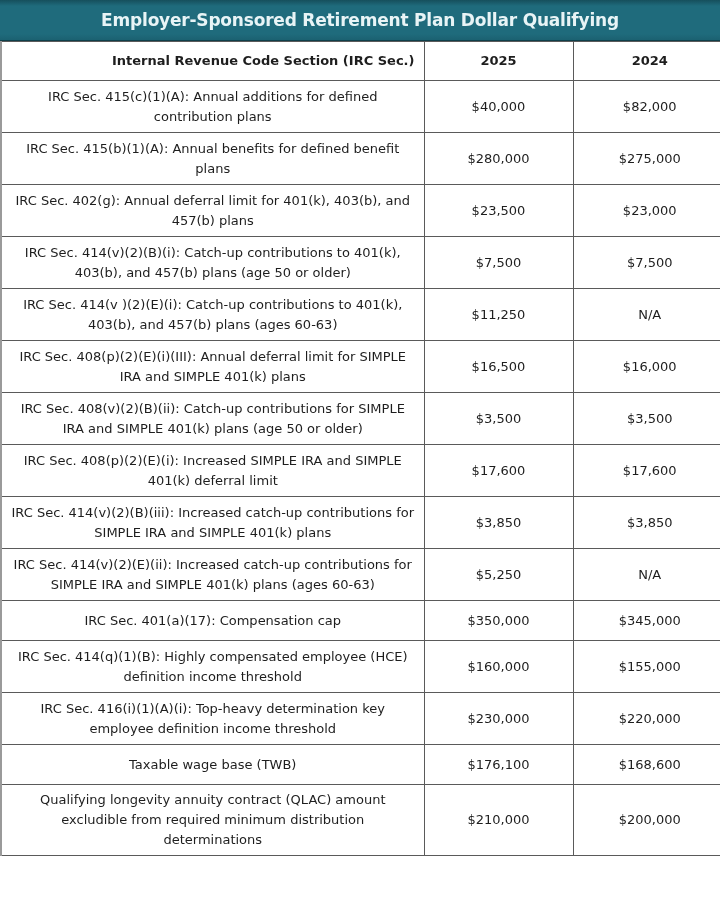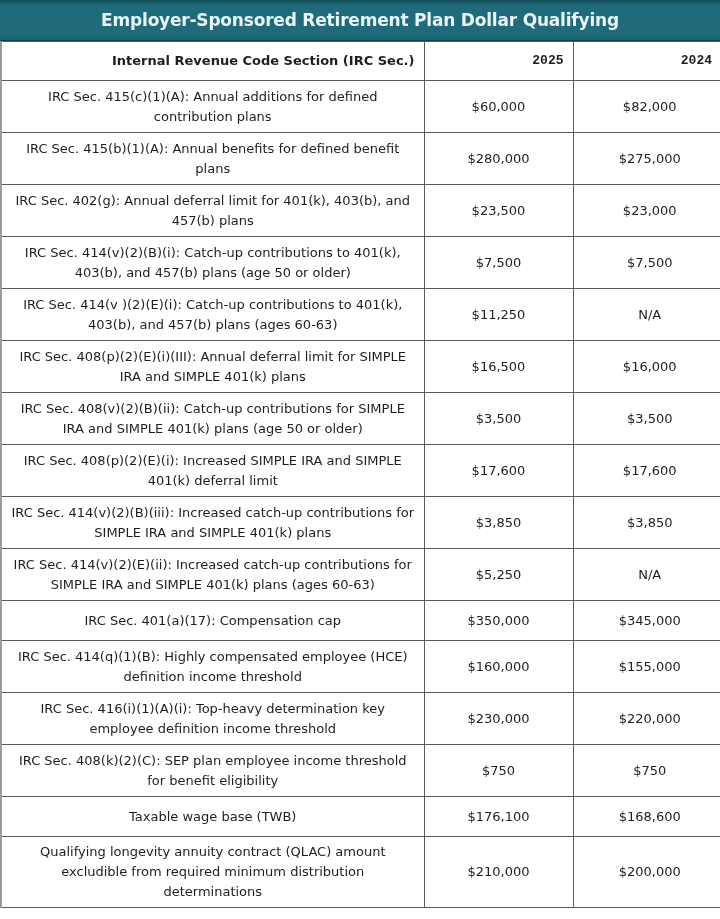--- a/index.html
+++ b/index.html
@@ -27,21 +27,21 @@
   th, td {
     border: 1.5px solid #5a5a5a;
     padding: 4px 9px;
     vertical-align: middle;
     line-height: 20px;
   }
   tr > :first-child { border-left: 2px solid #9a9a9a; }
   tr > :last-child { border-right: none; padding-left: 14px; }
   th { font-weight: bold; height: 30px; font-size: 13px; }
   th.left { text-align: right; }
-  th.num { text-align: right; font-family: Liberation Mono, monospace; }
+  th.num { text-align: center; }
   td.desc { text-align: center; }
   td.num { text-align: center; }
   tr.h2 td { height: 43px; }
   tr.h1 td { height: 31px; }
   tr.h3 td { height: 62px; }
 </style>
 </head>
 <body>
 
 <div class="title-bar">Employer-Sponsored Retirement Plan Dollar Qualifying</div>
@@ -55,21 +55,21 @@
   <thead>
     <tr>
       <th class="left">Internal Revenue Code Section (IRC Sec.)</th>
       <th class="num">2025</th>
       <th class="num">2024</th>
     </tr>
   </thead>
   <tbody>
     <tr class="h2">
       <td class="desc">IRC Sec. 415(c)(1)(A): Annual additions for defined contribution plans</td>
-      <td class="num">$60,000</td>
+      <td class="num">$40,000</td>
       <td class="num">$82,000</td>
     </tr>
     <tr class="h2">
       <td class="desc">IRC Sec. 415(b)(1)(A): Annual benefits for defined benefit plans</td>
       <td class="num">$280,000</td>
       <td class="num">$275,000</td>
     </tr>
     <tr class="h2">
       <td class="desc">IRC Sec. 402(g): Annual deferral limit for 401(k), 403(b), and 457(b) plans</td>
       <td class="num">$23,500</td>
@@ -118,25 +118,20 @@
     <tr class="h2">
       <td class="desc">IRC Sec. 414(q)(1)(B): Highly compensated employee (HCE) definition income threshold</td>
       <td class="num">$160,000</td>
       <td class="num">$155,000</td>
     </tr>
     <tr class="h2">
       <td class="desc">IRC Sec. 416(i)(1)(A)(i): Top-heavy determination key employee definition income threshold</td>
       <td class="num">$230,000</td>
       <td class="num">$220,000</td>
     </tr>
-    <tr class="h2">
-      <td class="desc">IRC Sec. 408(k)(2)(C): SEP plan employee income threshold for benefit eligibility</td>
-      <td class="num">$750</td>
-      <td class="num">$750</td>
-    </tr>
     <tr class="h1">
       <td class="desc">Taxable wage base (TWB)</td>
       <td class="num">$176,100</td>
       <td class="num">$168,600</td>
     </tr>
     <tr class="h3">
       <td class="desc">Qualifying longevity annuity contract (QLAC) amount excludible from required minimum distribution determinations</td>
       <td class="num">$210,000</td>
       <td class="num">$200,000</td>
     </tr>

